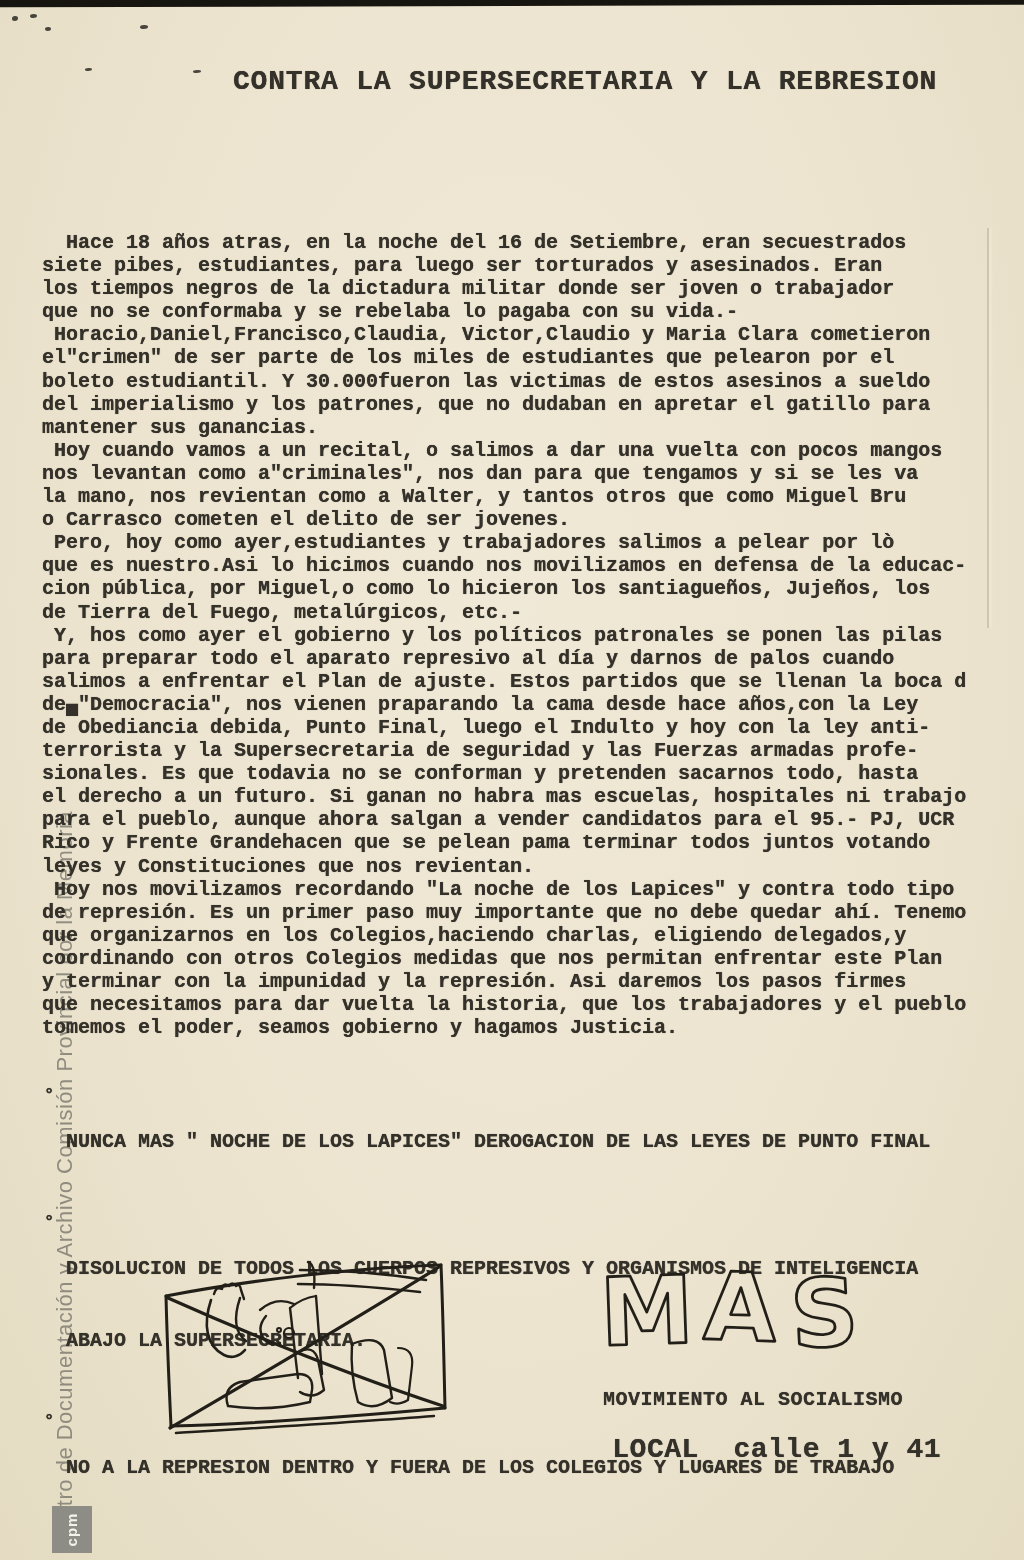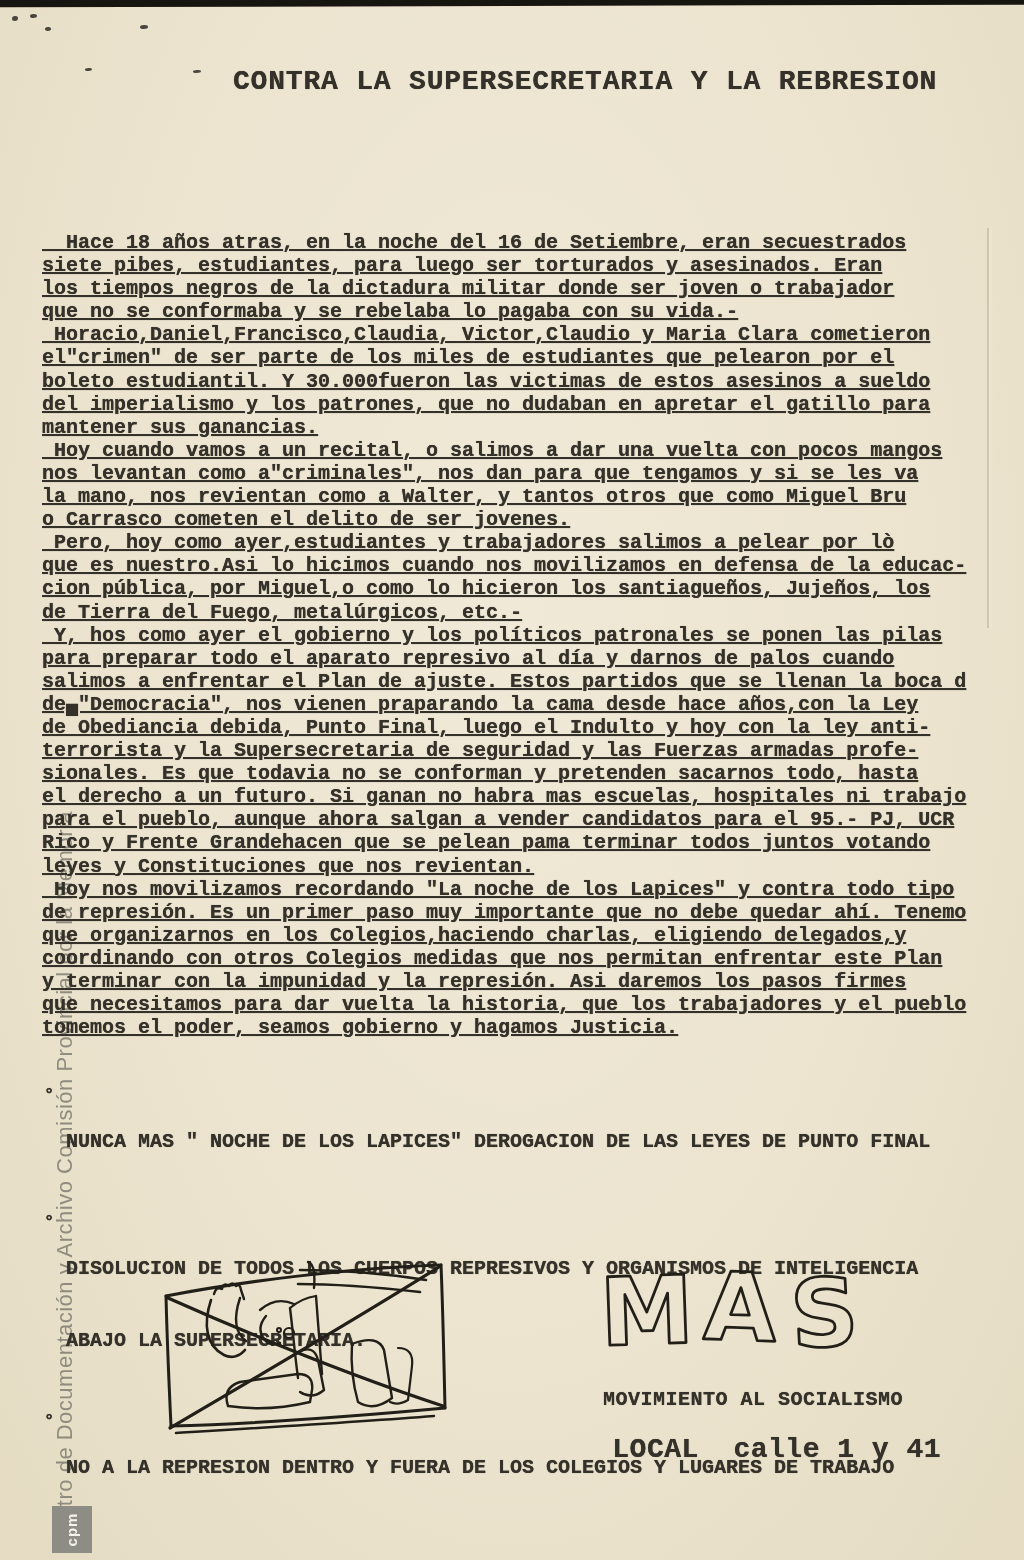--- a/index.html
+++ b/index.html
@@ -22,21 +22,21 @@
     background:rgba(176,165,136,.45);box-shadow:2px 0 3px rgba(255,255,255,.35);
   }
   .speck{position:absolute;background:#2c2a24;border-radius:50% 40% 55% 45%;opacity:.85;}
   
   .tw{
     color:#34312a;font-weight:bold;white-space:pre;
     text-shadow:0 0 0.7px rgba(48,44,34,.85), 0.3px 0.3px 0 rgba(48,44,34,.25);
   }
   .title-line{position:absolute;font-size:28px;letter-spacing:0.8px;}
   .body-block{position:absolute;left:42px;top:162px;font-size:20px;}
-  .body-line{height:23.1px;line-height:23.1px;text-decoration:underline;}
+  .body-line{height:23.1px;line-height:23.1px;}
   .bullets-block{position:absolute;left:44px;top:1014px;font-size:20px;}
   .bullet-item{display:flex;margin-bottom:9px;}
   .bullet-marker{width:22px;line-height:26px;font-size:17px;flex:0 0 22px;}
   .bullet-lines div{line-height:26px;height:26px;}
   
   .watermark{
     position:absolute;left:52px;top:1548px;
     transform:rotate(-90deg);transform-origin:0 0;
     white-space:nowrap;
     font-family:"Liberation Sans","DejaVu Sans",sans-serif;

